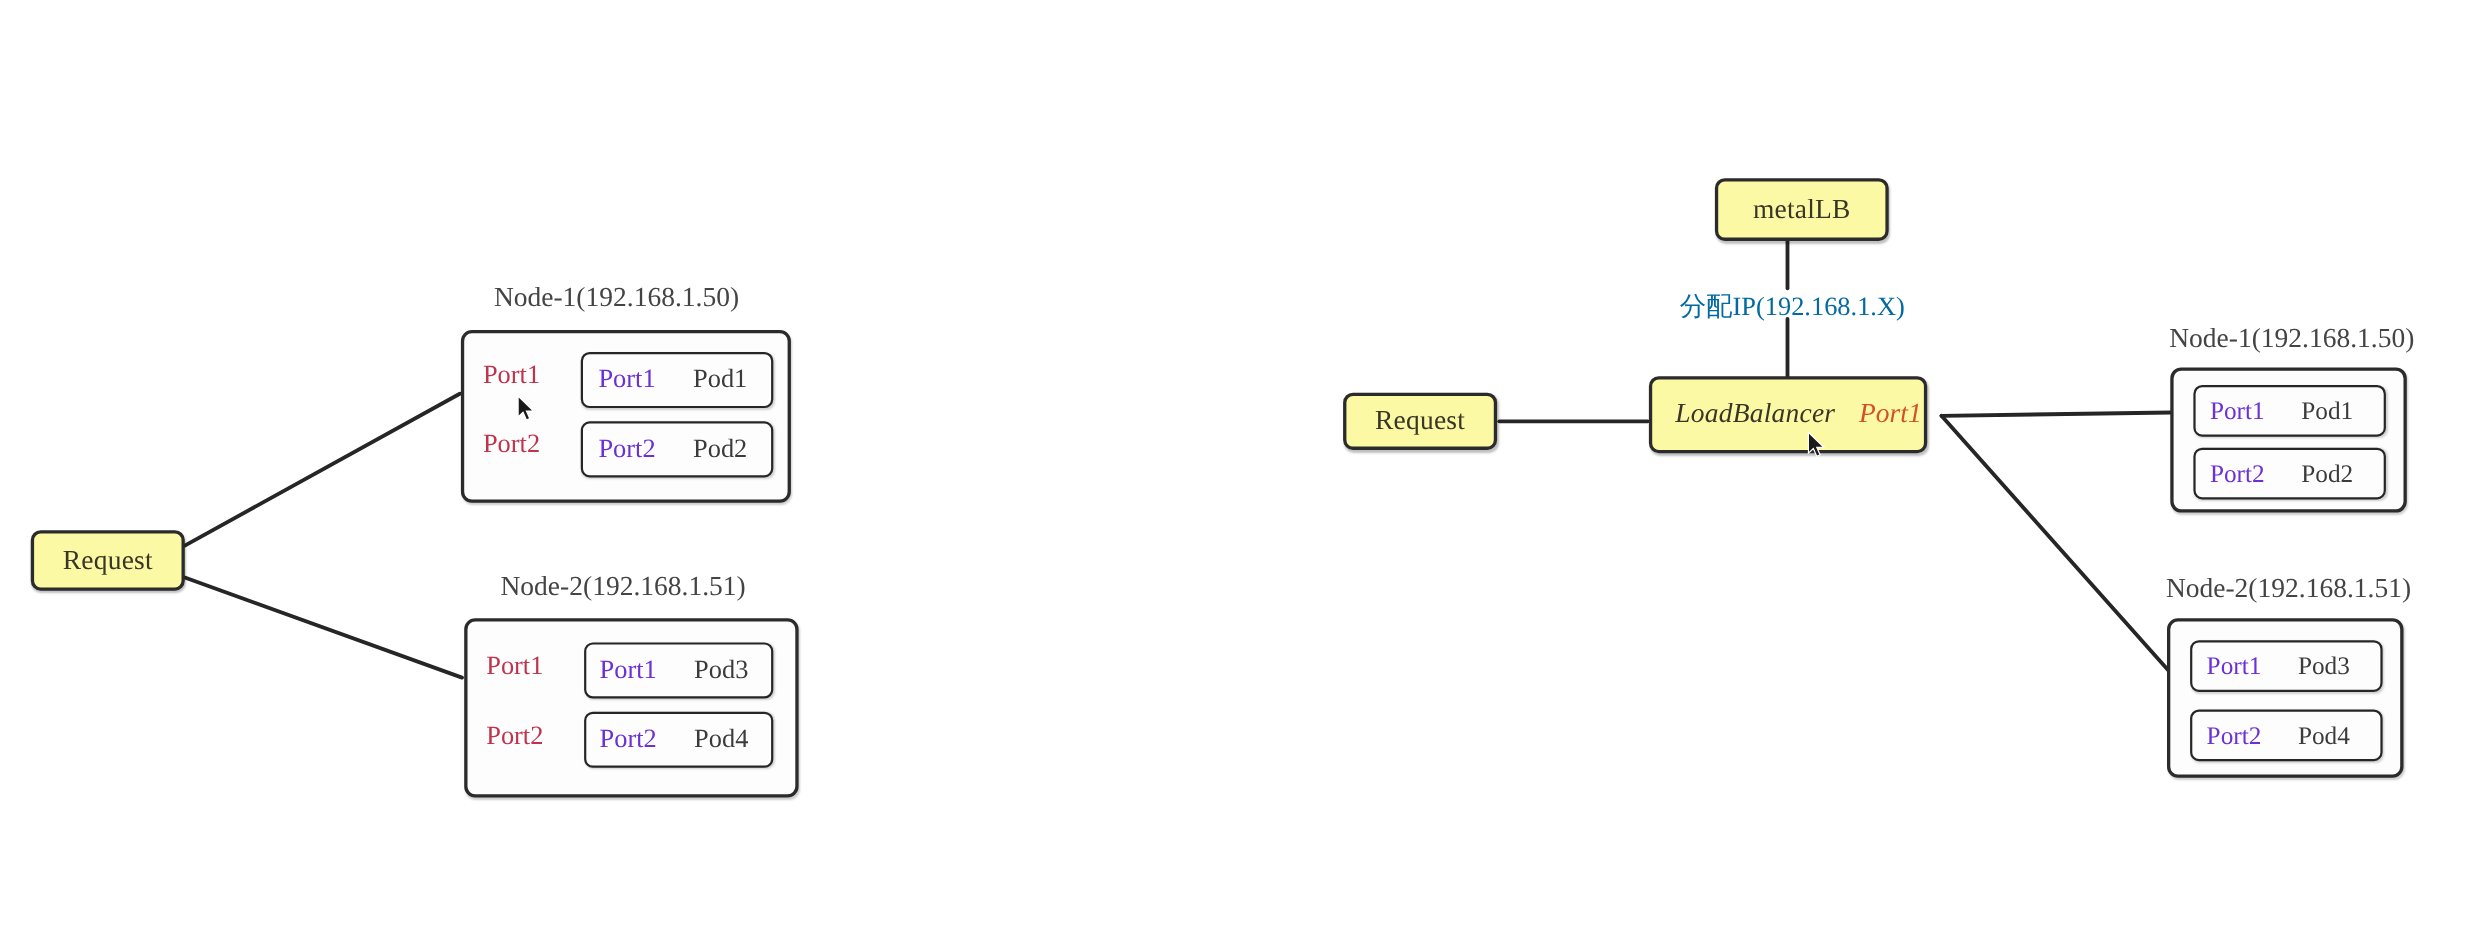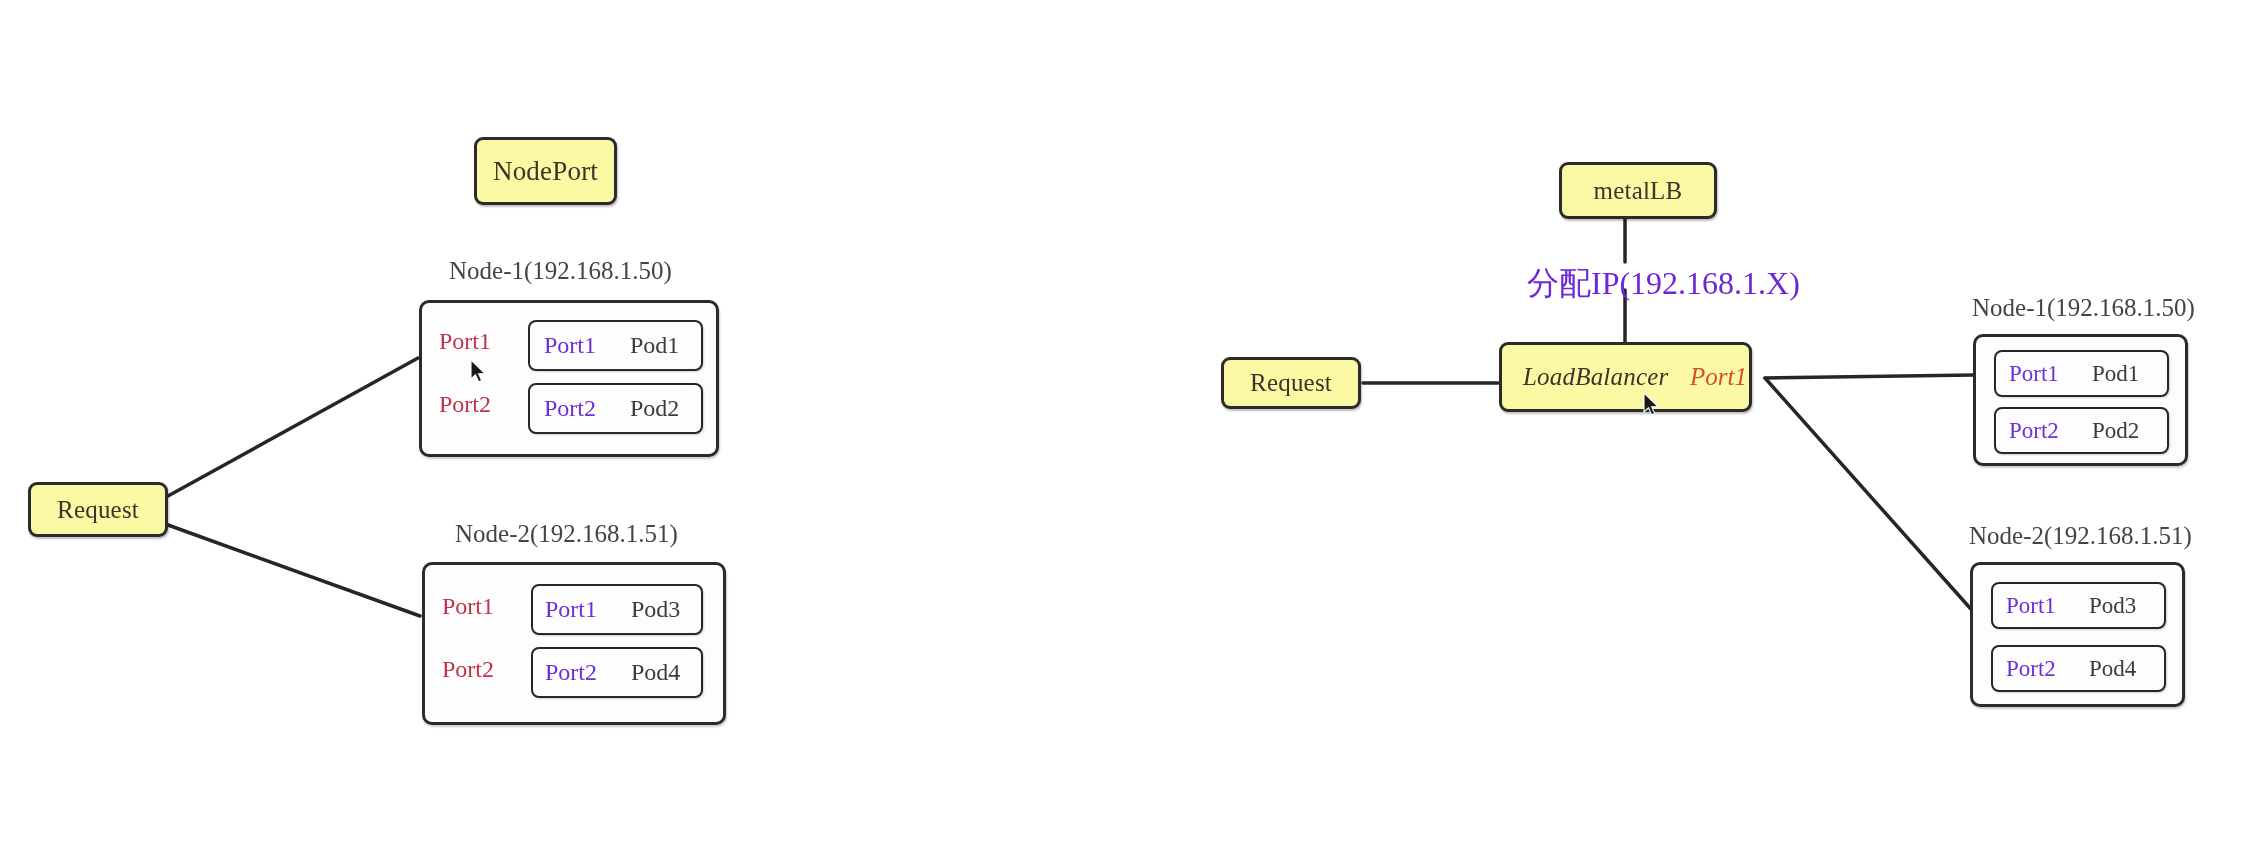--- a/index.html
+++ b/index.html
@@ -82,23 +82,23 @@
     position: absolute;
     color: #c0334d;
     white-space: nowrap;
   }
   .orangeport {
     color: #d4502a;
     white-space: nowrap;
   }
   .annot {
     position: absolute;
-    color: #6d28d9;
-    white-space: nowrap;
-    font-size: 32px;
+    color: #0369a1;
+    white-space: nowrap;
+    font-size: 24px;
   }
   
   .cursor {
     position: absolute;
     width: 20px;
     height: 26px;
     pointer-events: none;
   }
 </style>
 </head>
@@ -115,23 +115,20 @@
     <line x1="1625" y1="219" x2="1625" y2="262" stroke="#262626" stroke-width="3.5" stroke-linecap="round"></line>
     <line x1="1625" y1="290" x2="1625" y2="342" stroke="#262626" stroke-width="3.5" stroke-linecap="round"></line>
 
     <line x1="1363" y1="383" x2="1498" y2="383" stroke="#262626" stroke-width="3.5" stroke-linecap="round"></line>
 
     <line x1="1765" y1="378" x2="1974" y2="375" stroke="#262626" stroke-width="3.5" stroke-linecap="round"></line>
 
     <line x1="1765" y1="378" x2="1978" y2="617" stroke="#262626" stroke-width="3.5" stroke-linecap="round"></line>
   </svg>
 
-  <div class="ybox" style="left:474px; top:137px; width:143px; height:68px; font-size:27px;">
-    <span class="lbl">NodePort</span>
-  </div>
 
   <div class="ybox" style="left:28px; top:482px; width:140px; height:55px; font-size:25px;">
     <span class="lbl">Request</span>
   </div>
 
   <div class="nodehdr" style="left:449px; top:257px;">Node-1(192.168.1.50)</div>
 
   <div class="nodebox" style="left:419px; top:300px; width:300px; height:157px;">
 
     <div class="redport" style="left:17px; top:25px; font-size:24px;">Port1</div>

